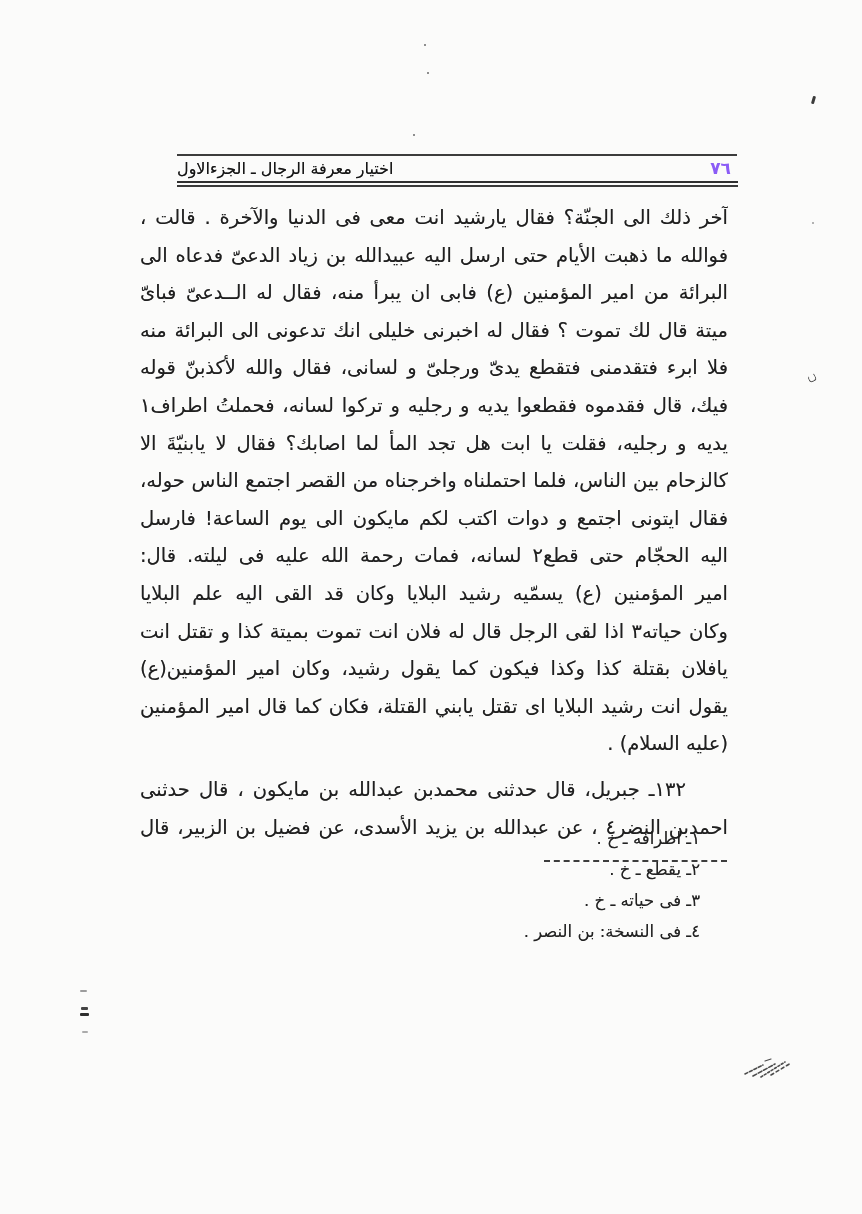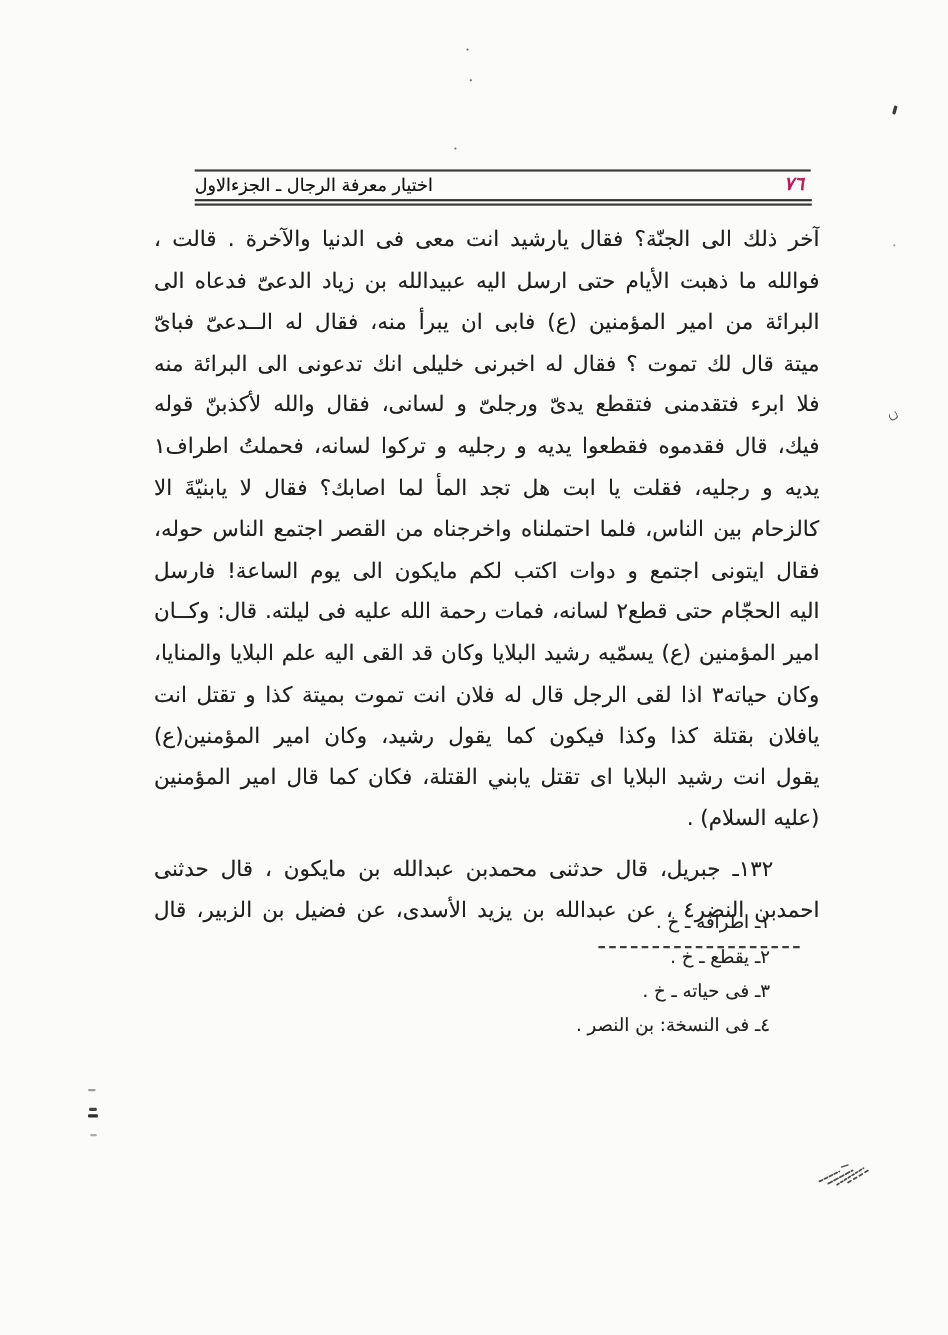--- a/index.html
+++ b/index.html
@@ -19,36 +19,35 @@
   
   .rule-top{
     position:absolute;left:177px;top:154px;width:560px;height:2px;
     background:#3c3c3c;
   }
   .header-row{
     position:absolute;left:177px;top:156px;width:554px;height:24px;
     display:flex;justify-content:space-between;align-items:center;
   }
   .page-number{
-    font-size:17px;font-weight:bold;color:#be185d;
+    font-size:17px;font-weight:bold;color:#8b5cf6;
     letter-spacing:1px;
-    font-style:italic;
   }
   .header-title{
     font-size:16px;font-weight:normal;color:#151515;
     text-shadow:0 0 .4px rgba(0,0,0,.55);
   }
   .rule-double{
     position:absolute;left:177px;top:181px;width:561px;height:6px;
     border-top:2px solid #303030;border-bottom:2px solid #3a3a3a;
     box-sizing:border-box;
   }
   
   .para{
-    position:absolute;right:117px;left:140px;
+    position:absolute;right:134px;left:140px;
     font-size:19.5px;line-height:37.6px;
     color:#1f1f1f;
     text-shadow:0 0 .4px rgba(20,20,20,.45);
   }
   .para .line{
     height:37.6px;overflow:hidden;
     text-align:justify;
     -moz-text-align-last:justify;
     text-align-last:justify;
     white-space:normal;

